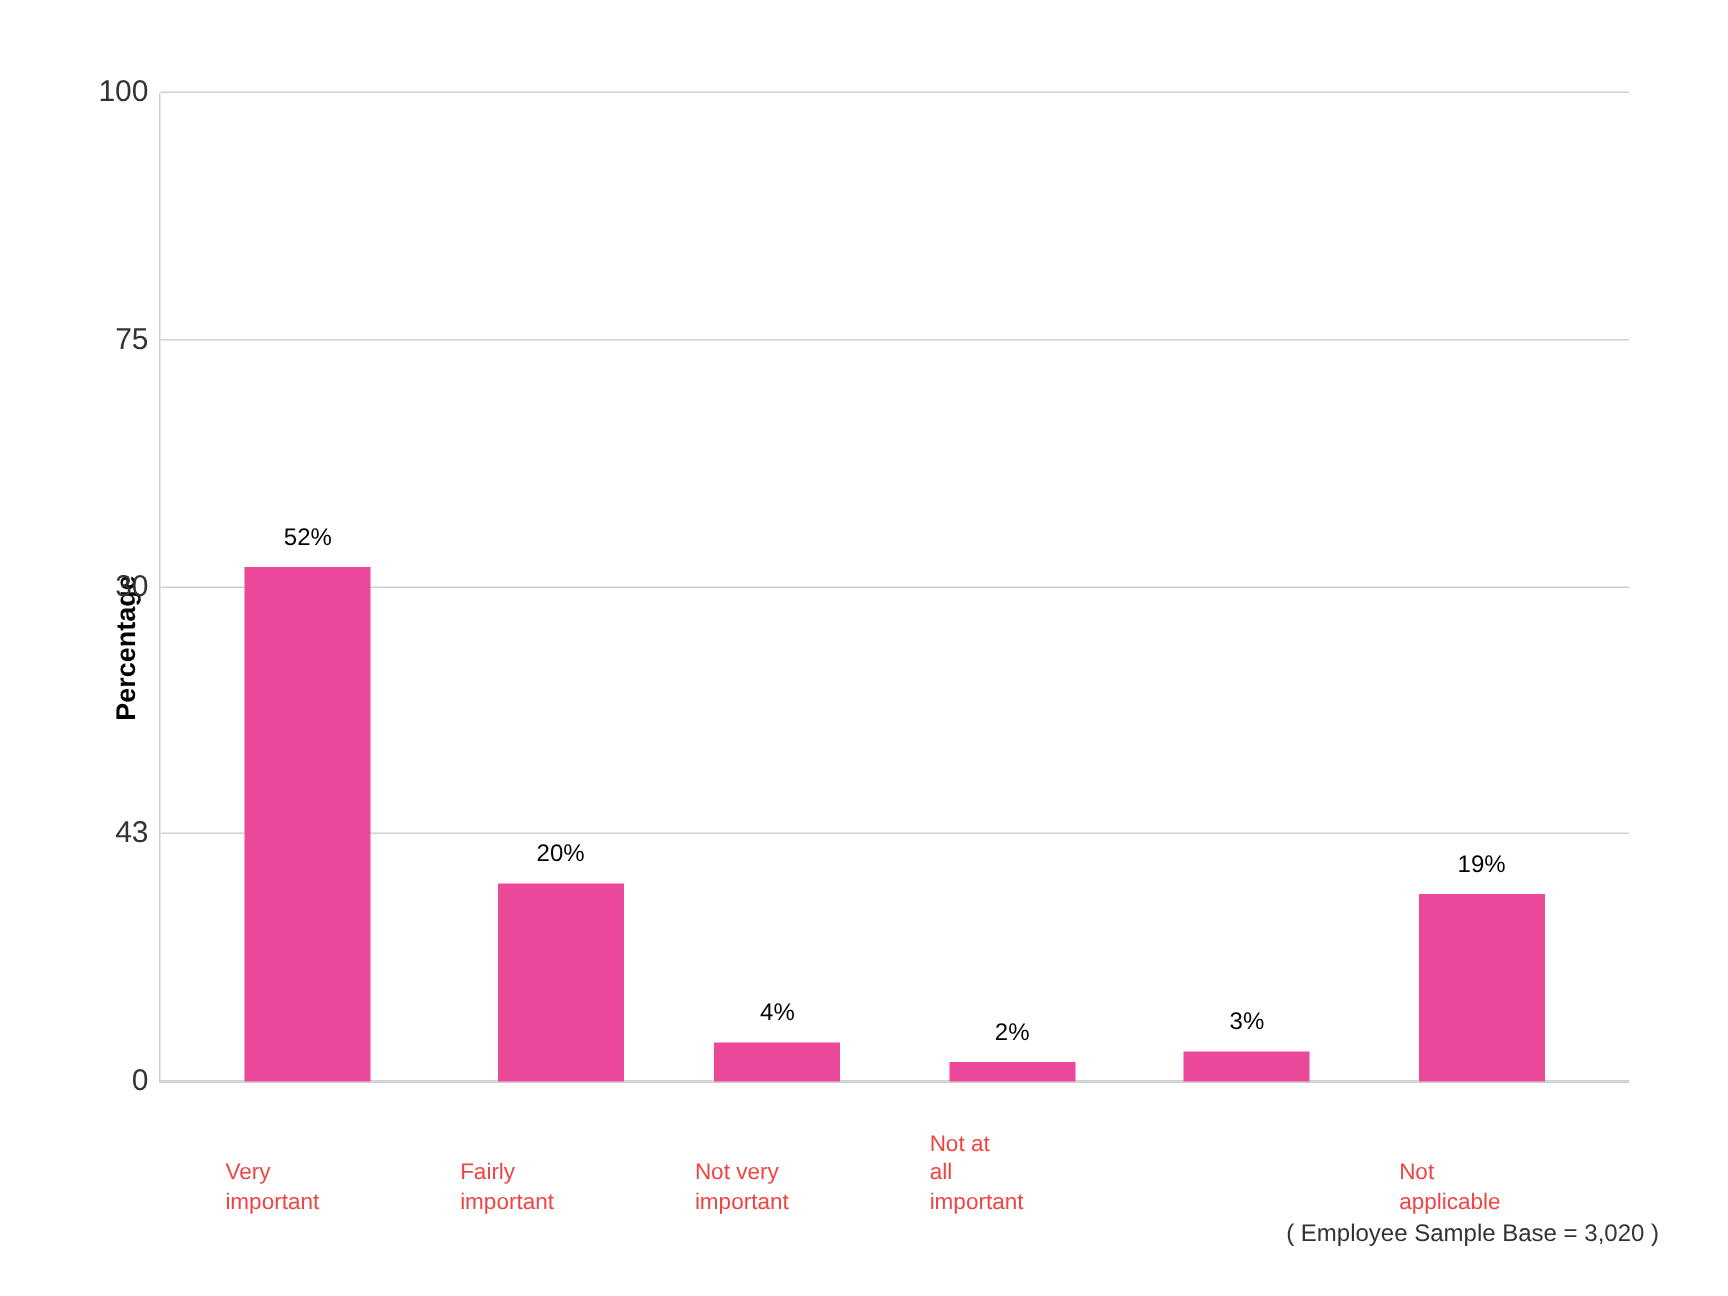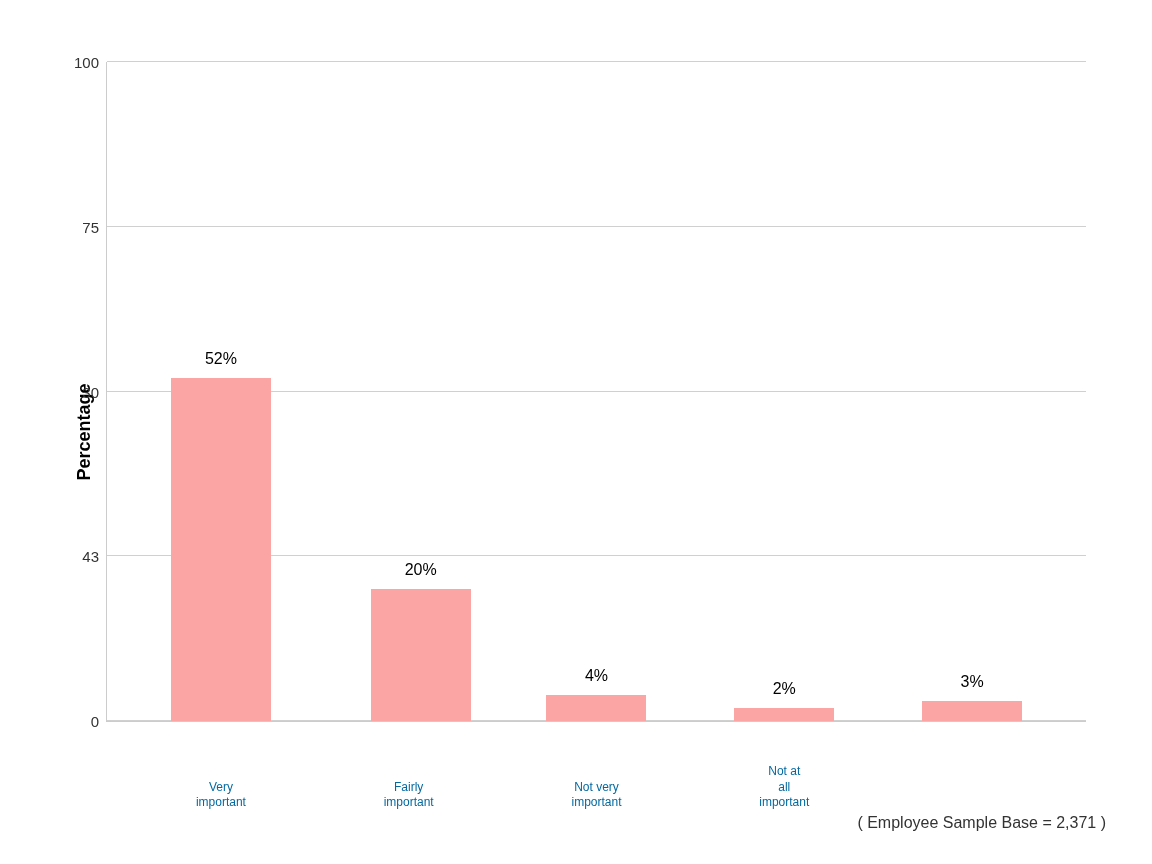--- a/index.html
+++ b/index.html
@@ -42,21 +42,21 @@
     }
     .grid-line {
       position: absolute;
       left: 0; right: 0;
       border-top: 1px solid #d0d0d0;
     }
     .y-tick-label {
       position: absolute;
       right: calc(100% + 8px);
       transform: translateY(50%);
-      font-size: 15px;
+      font-size: 20px;
       color: #333;
       text-align: center;
     }
     .bars-area {
       position: absolute;
       top: 0; left: 0; right: 0; bottom: 0;
       display: flex;
       align-items: flex-end;
       justify-content: space-around;
       padding: 0 20px;
@@ -64,42 +64,41 @@
     .bar-group {
       display: flex;
       flex-direction: column;
       align-items: center;
       flex: 1;
       height: 100%;
       justify-content: flex-end;
       position: relative;
     }
     .bar {
-      background: #fca5a5;
-      width: 100px;
+      background: #ec4899;
+      width: 84px;
       position: relative;
       transition: none;
     }
     .bar-label {
       position: absolute;
       top: -28px;
       left: 50%;
       transform: translateX(-50%);
       font-size: 16px;
       color: #000;
       white-space: nowrap;
     }
     .x-label {
       position: absolute;
       bottom: -90px;
       left: 50%;
       transform: translateX(-50%);
-      font-size: 12px;
-      color: #0369a1;
-      text-align: center;
+      font-size: 15px;
+      color: #ef4444;
       line-height: 1.3;
       width: 110px;
     }
     .sample-base {
       position: absolute;
       bottom: 10px;
       right: 20px;
       font-size: 16px;
       color: #333;
     }
@@ -145,16 +144,22 @@
           <div class="bar" style="height: 2%;">
             <div class="bar-label">2%</div>
           </div>
           <div class="x-label">Not at<br>all<br>important</div>
         </div>
         <div class="bar-group">
           <div class="bar" style="height: 3%;">
             <div class="bar-label">3%</div>
           </div>
         </div>
+        <div class="bar-group">
+          <div class="bar" style="height: 19%;">
+            <div class="bar-label">19%</div>
+          </div>
+          <div class="x-label">Not<br>applicable</div>
+        </div>
       </div>
   </div>
-  <div class="sample-base">( Employee Sample Base =  2,371 )</div>
+  <div class="sample-base">( Employee Sample Base =  3,020 )</div>
 </div>
 
 </body></html>

